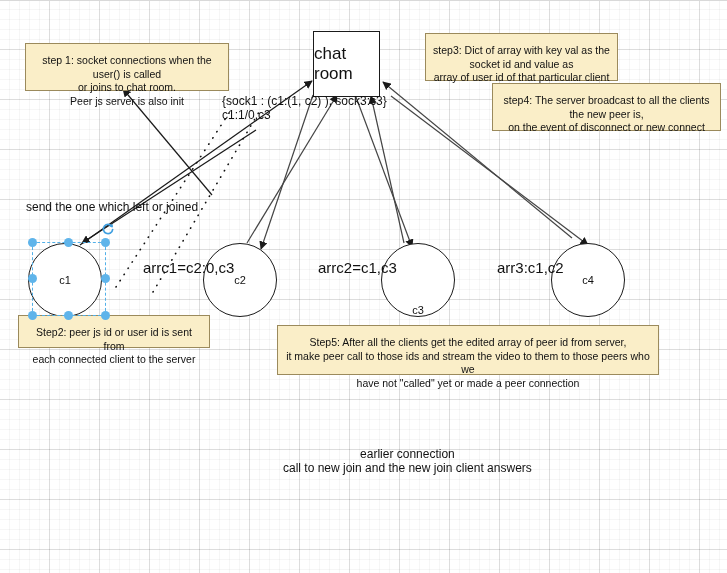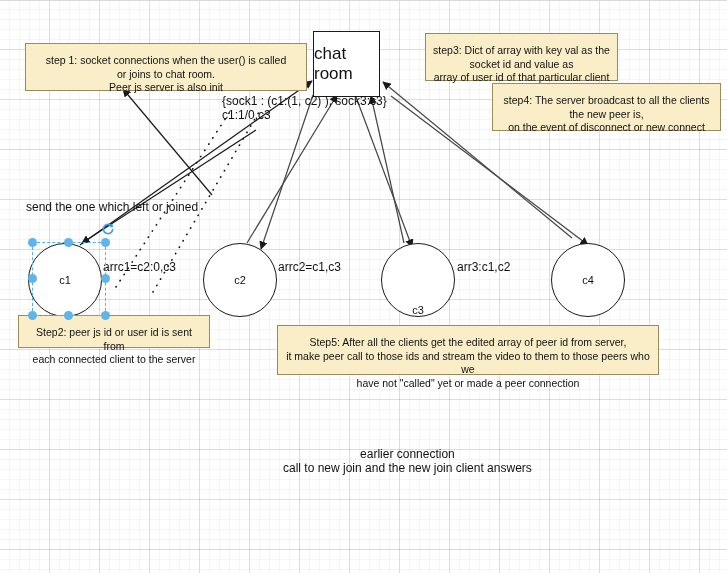--- a/index.html
+++ b/index.html
@@ -60,23 +60,24 @@
   .freetext{
     position:absolute;
     color:#111;
     font-size:12px;
     line-height:13.5px;
     white-space:pre-line;
   }
   .edge-label{
     position:absolute;
     color:#111;
-    font-size:12px;
+    font-size:15px;
     line-height:13px;
     white-space:pre-line;
+    margin-left:40px;
   }
   
   .sel-box{
     position:absolute;
     border:1px dashed #53b0e8;
     box-sizing:border-box;
     background:transparent;
   }
   .handle{
     position:absolute;
@@ -143,21 +144,21 @@
   <div class="edge-label" style="left:457px;top:261px;">arr3:c1,c2</div>
 
   <div class="freetext" style="left:222px;top:95px;">{sock1 :  (c1:(1, c2) ), sock3:c3}
         c1:1/0,c3</div>
 
   <div class="freetext" style="left:26px;top:201px;">send the one which left or joined</div>
 
   <div class="freetext" style="left:283px;top:448px;text-align:center;">earlier connection
 call to new join and the new join client answers</div>
 
-  <div class="note" style="left:25px;top:43px;width:282px;height:48px;">step 1: socket connections when the user() is called
+  <div class="note" style="left:25px;top:43px;width:204px;height:48px;">step 1: socket connections when the user() is called
 or joins to chat room.
 Peer js server is also init</div>
 
   <div class="note" style="left:425px;top:33px;width:193px;height:48px;">step3: Dict of array with key val as the
 socket id and value as
 array of user id of that particular client</div>
 
   <div class="note" style="left:492px;top:83px;width:229px;height:48px;">step4: The server broadcast to all the clients
 the new peer is,
 on the event of disconnect or new connect</div>

